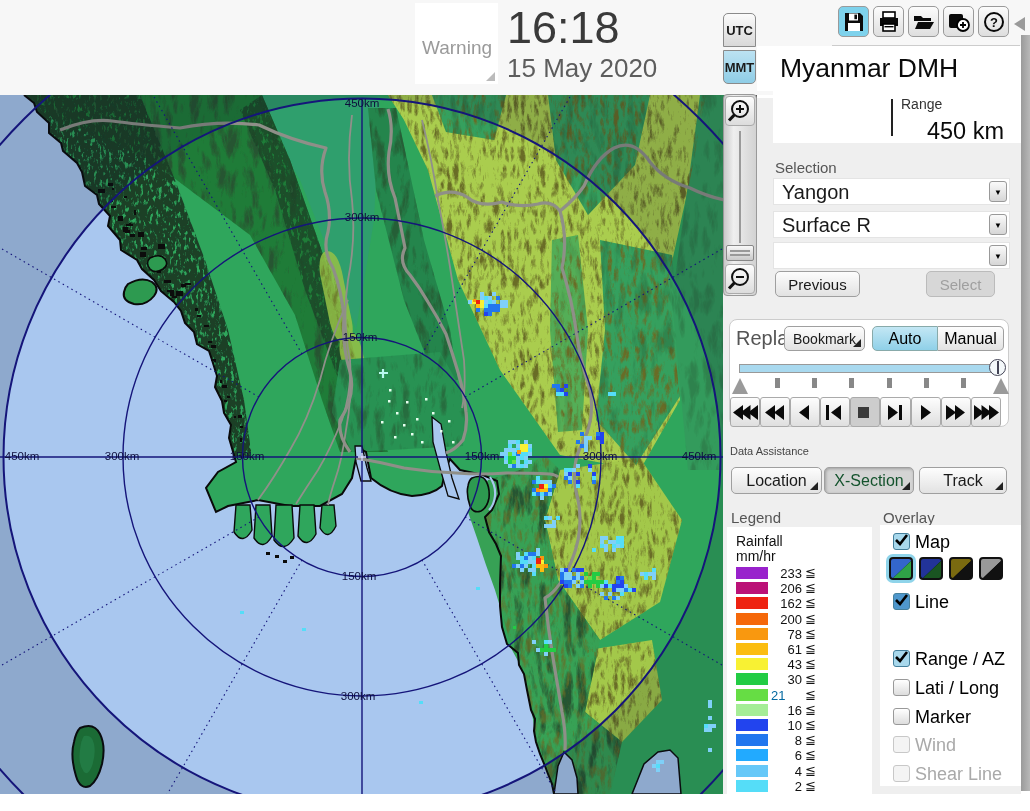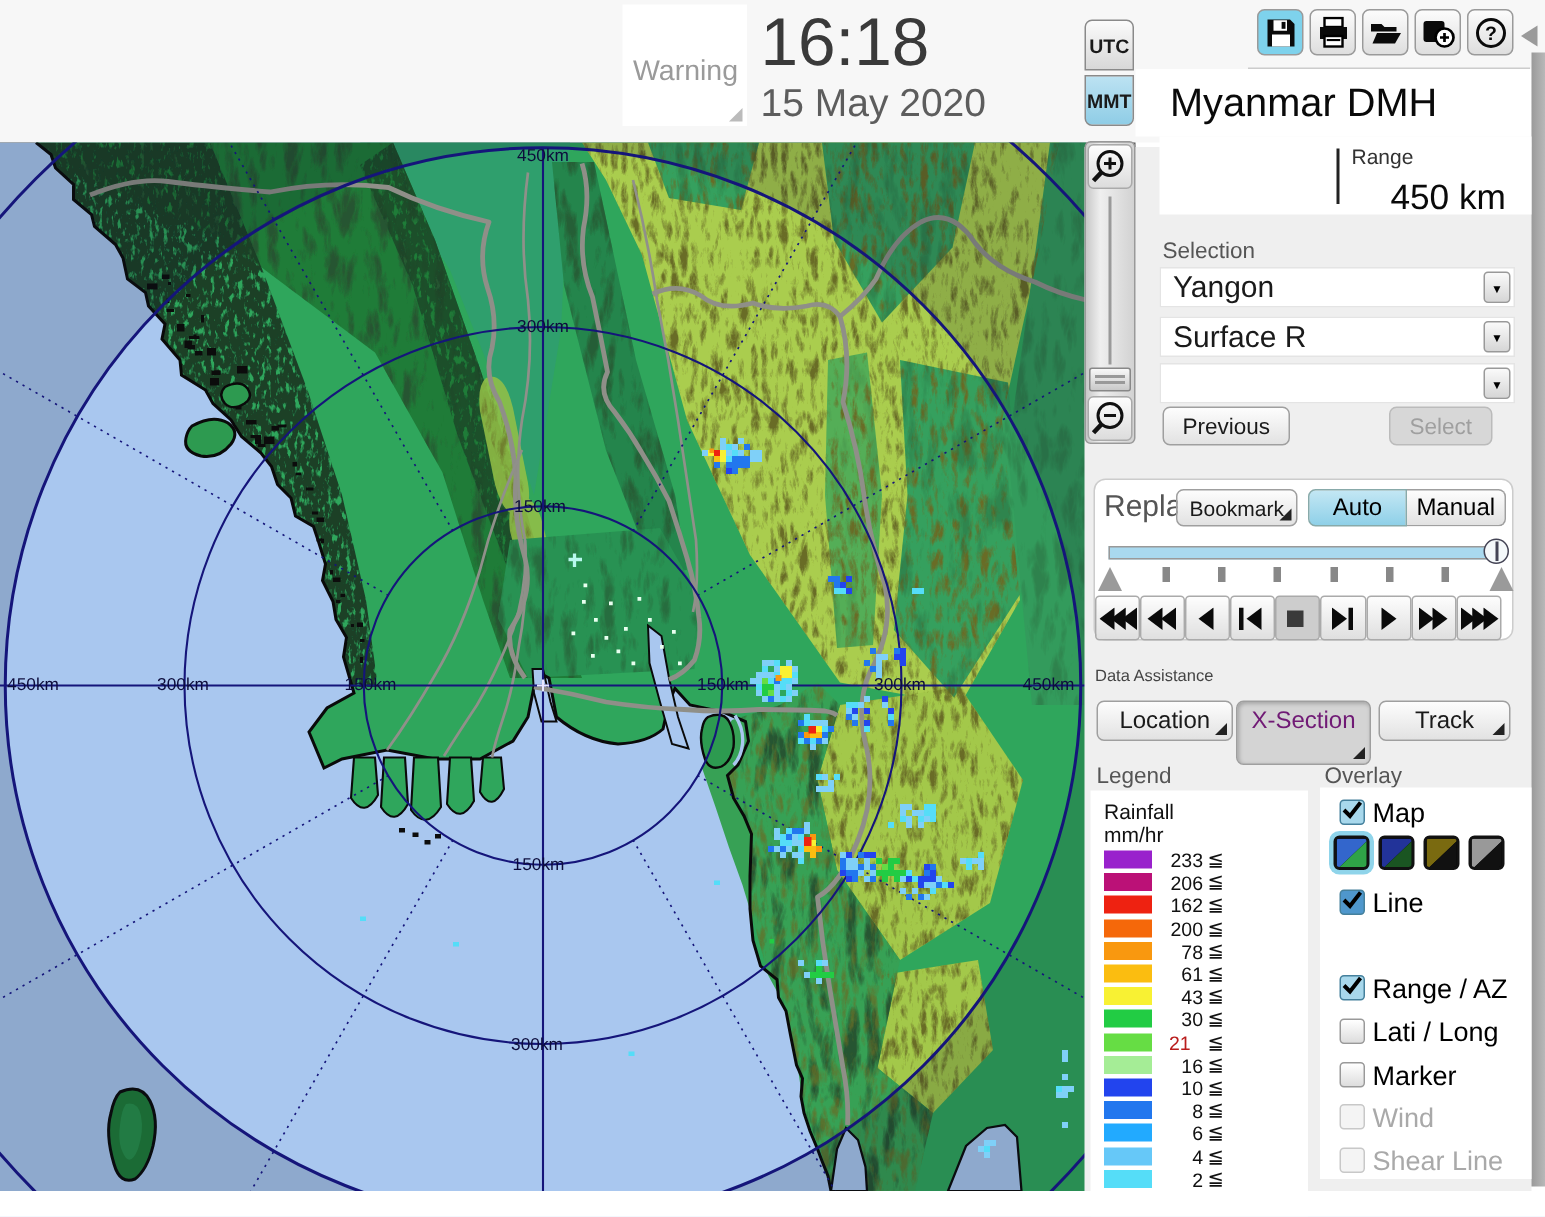--- a/index.html
+++ b/index.html
@@ -780,21 +780,21 @@
             <polygon points="11,0 21,7.5 11,15"></polygon>
           </svg></span><span class="pb"><svg width="26" height="15" viewBox="0 0 26 15" fill="#0a0a0a">
             <polygon points="0,0 10,7.5 0,15"></polygon>
             <polygon points="7.5,0 17.5,7.5 7.5,15"></polygon>
             <polygon points="15,0 25,7.5 15,15"></polygon>
           </svg></span></div>
   </div>
 
   <div id="da-label">Data Assistance</div>
   <div class="btn wedge" style="left:731px;top:467px;width:91px;height:27px;line-height:26px;font-size:16px">Location</div>
-  <div class="btn wedge pressed" style="left:824px;top:467px;width:90px;height:43px;line-height:26px;font-size:16px;color:#701a75">X-Section</div>
+  <div class="btn wedge pressed" style="left:824px;top:467px;width:90px;height:27px;line-height:26px;font-size:16px;color:#14532d">X-Section</div>
   <div class="btn wedge" style="left:919px;top:467px;width:88px;height:27px;line-height:26px;font-size:16px">Track</div>
 
   <div id="legend-label">Legend</div>
   <div id="overlay-label">Overlay</div>
   <div id="legendbox">
     <div class="t1">Rainfall</div>
       <div class="t2">mm/hr</div>
     <div style="position:absolute;left:9px;top:40px;width:32px;height:12px;background:#9922cc"></div>
 <div style="position:absolute;left:44px;top:39px;width:31px;font-size:13px;text-align:right;color:#111">233</div>
 <div style="position:absolute;left:78px;top:38px;font-size:13px;color:#111">≦</div>
@@ -813,21 +813,21 @@
 <div style="position:absolute;left:9px;top:116px;width:32px;height:12px;background:#fbbd10"></div>
 <div style="position:absolute;left:44px;top:115px;width:31px;font-size:13px;text-align:right;color:#111">61</div>
 <div style="position:absolute;left:78px;top:114px;font-size:13px;color:#111">≦</div>
 <div style="position:absolute;left:9px;top:131px;width:32px;height:12px;background:#f8f133"></div>
 <div style="position:absolute;left:44px;top:130px;width:31px;font-size:13px;text-align:right;color:#111">43</div>
 <div style="position:absolute;left:78px;top:129px;font-size:13px;color:#111">≦</div>
 <div style="position:absolute;left:9px;top:146px;width:32px;height:12px;background:#22cc44"></div>
 <div style="position:absolute;left:44px;top:145px;width:31px;font-size:13px;text-align:right;color:#111">30</div>
 <div style="position:absolute;left:78px;top:144px;font-size:13px;color:#111">≦</div>
 <div style="position:absolute;left:9px;top:162px;width:32px;height:12px;background:#66dd44"></div>
-<div style="position:absolute;left:44px;top:161px;width:31px;font-size:13px;text-align:center;color:#b91c1c">21</div>
+<div style="position:absolute;left:44px;top:161px;width:31px;font-size:13px;text-align:left;color:#0369a1">21</div>
 <div style="position:absolute;left:78px;top:160px;font-size:13px;color:#111">≦</div>
 <div style="position:absolute;left:9px;top:177px;width:32px;height:12px;background:#a5ed96"></div>
 <div style="position:absolute;left:44px;top:176px;width:31px;font-size:13px;text-align:right;color:#111">16</div>
 <div style="position:absolute;left:78px;top:175px;font-size:13px;color:#111">≦</div>
 <div style="position:absolute;left:9px;top:192px;width:32px;height:12px;background:#2244ee"></div>
 <div style="position:absolute;left:44px;top:191px;width:31px;font-size:13px;text-align:right;color:#111">10</div>
 <div style="position:absolute;left:78px;top:190px;font-size:13px;color:#111">≦</div>
 <div style="position:absolute;left:9px;top:207px;width:32px;height:12px;background:#2277ee"></div>
 <div style="position:absolute;left:44px;top:206px;width:31px;font-size:13px;text-align:right;color:#111">8</div>
 <div style="position:absolute;left:78px;top:205px;font-size:13px;color:#111">≦</div>

